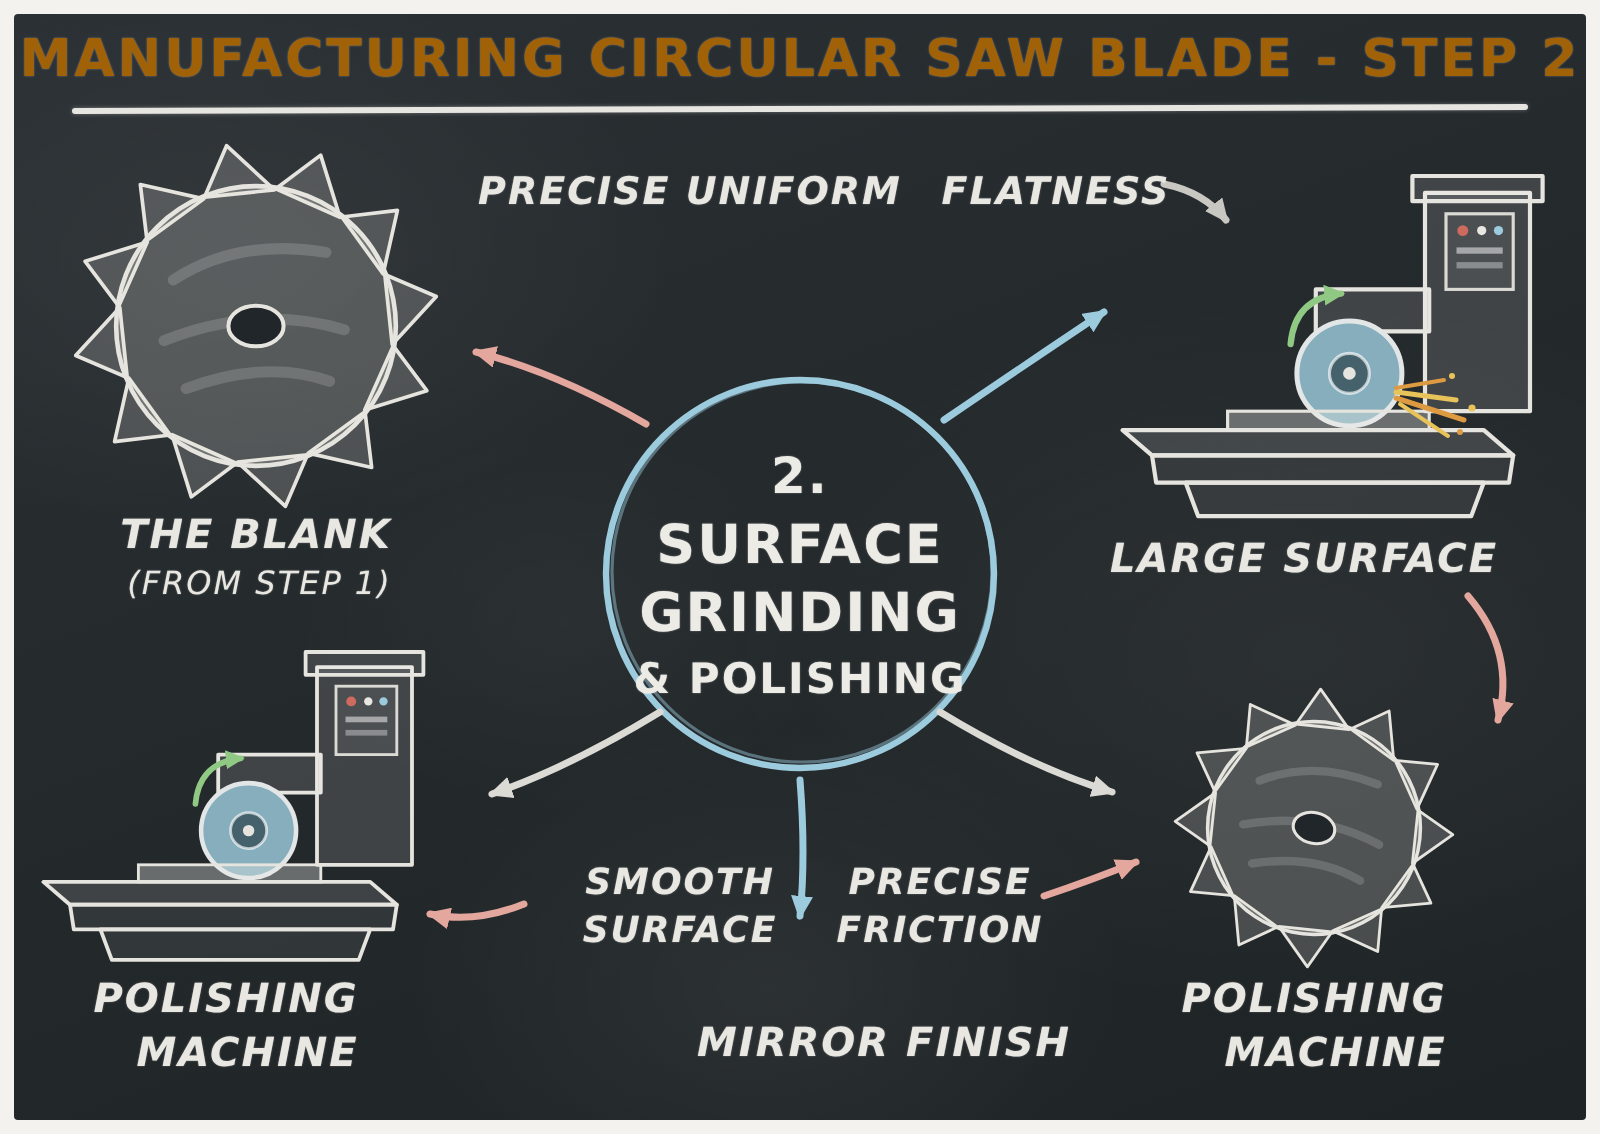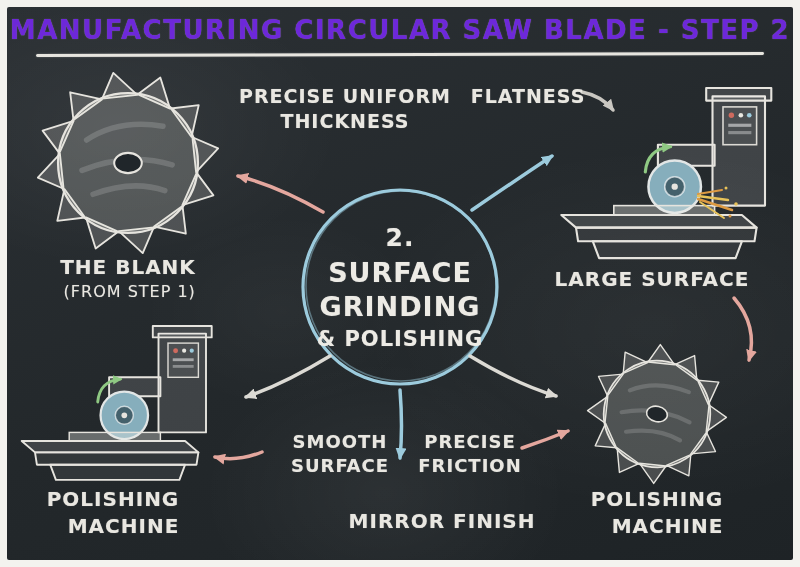--- a/index.html
+++ b/index.html
@@ -18,26 +18,27 @@
       linear-gradient(160deg,#2b3034,#23282b 55%,#1e2326);
     border-radius:2px;
   }
   .art{position:absolute;left:0;top:0;width:800px;height:567px;}
   .label{
     position:absolute;transform:translateX(-50%);
     text-align:center;color:#e9e7e1;font-weight:bold;
     letter-spacing:1px;z-index:5;
     text-shadow:0 0 1px rgba(255,255,255,0.35);
     white-space:nowrap;
+    font-style:italic;
   }
   .label span{display:block;line-height:1.34;}
   .fs20{font-size:20px;text-align:right;} .fs19{font-size:19px;} .fs18{font-size:18px;} .fs16{font-size:16px;font-weight:normal;}
   .title{
     position:absolute;left:0;top:15px;width:100%;text-align:center;
-    color:#6d28d9;font-size:26px;font-weight:bold;letter-spacing:1.5px;
+    color:#a16207;font-size:26px;font-weight:bold;letter-spacing:1.5px;
     text-shadow:0 0 1px rgba(255,255,255,0.4);z-index:5;
   }
   .title-underline{
     position:absolute;left:36px;top:53px;width:728px;height:3px;
     background:#e7e5df;border-radius:2px;transform:rotate(-0.15deg);
     box-shadow:0 0 2px rgba(255,255,255,0.3);z-index:5;
   }
   .center-node{
     position:absolute;left:400px;top:287px;transform:translate(-50%,-50%);
     text-align:center;color:#edebe5;z-index:5;
@@ -159,21 +160,20 @@
 
   <div class="center-node">
     <div class="num">2.</div>
     <div class="big">SURFACE</div>
     <div class="big">GRINDING</div>
     <div class="small">&amp; POLISHING</div>
   </div>
 
   <div class="label fs19" style="left:345px;top:84px;">
     <span>PRECISE UNIFORM</span>
-    <span>THICKNESS</span>
   </div>
 
   <div class="label fs19" style="left:528px;top:84px;">
     <span>FLATNESS</span>
   </div>
 
   <div class="label fs20" style="left:128px;top:254px;">
     <span>THE BLANK</span>
     <span class="fs16">(FROM STEP 1)</span>
   </div>

